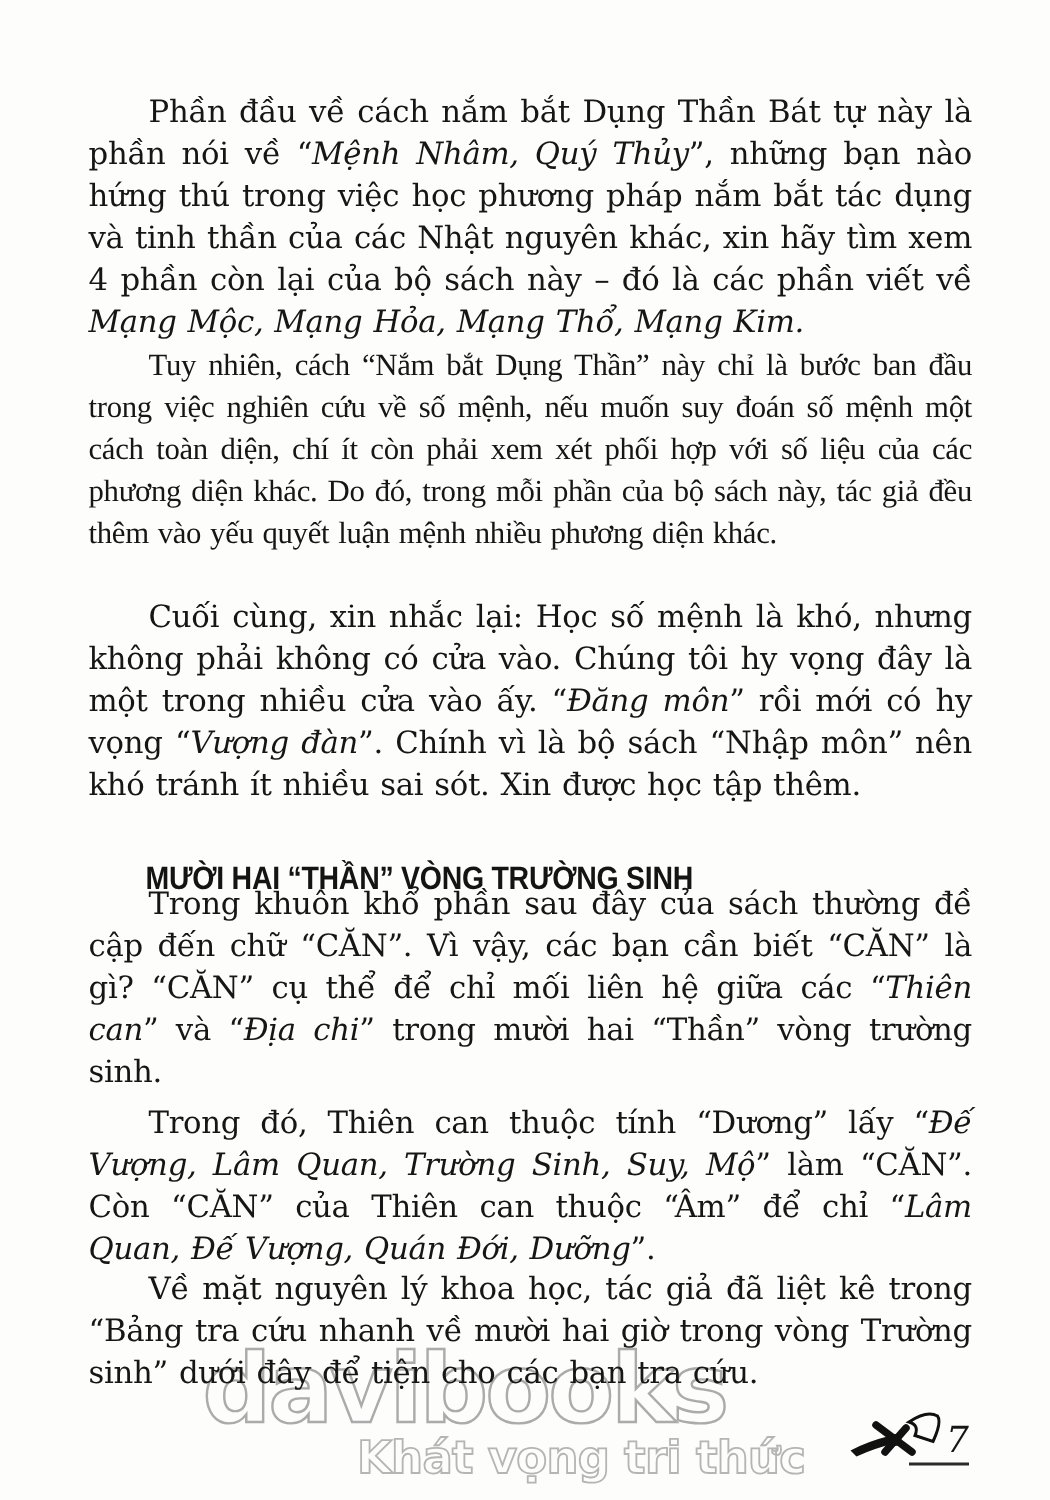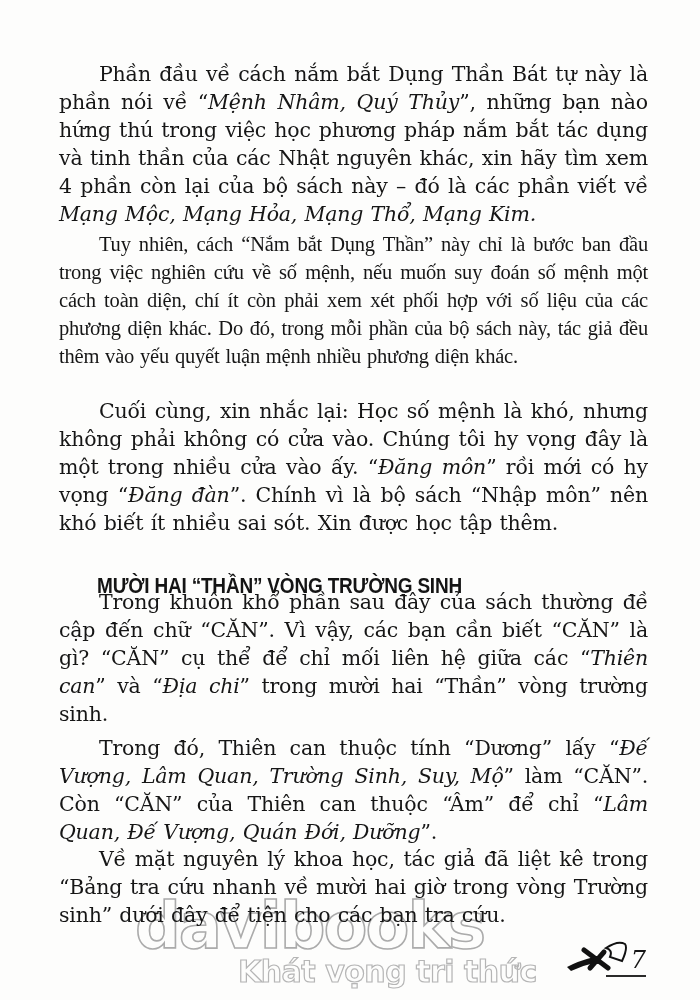--- a/index.html
+++ b/index.html
@@ -77,21 +77,21 @@
 
 <div class="page" style="color: rgb(22, 22, 22);">
 
   <svg class="watermark-svg" width="700" height="140" viewBox="0 0 700 140">
     <text x="135" y="88" font-family="DejaVu Sans, sans-serif" font-weight="bold" font-size="64" letter-spacing="-2" fill="none" stroke="#ababab" stroke-width="1.6">davibooks</text>
     <text x="238" y="122" font-family="DejaVu Sans, sans-serif" font-weight="bold" font-size="30" letter-spacing="-0.5" fill="none" stroke="#b5b5b5" stroke-width="1.2">Khát vọng tri thức</text>
   </svg>
 
   <p class="body-p p1"><span>Phần đầu về cách nắm bắt Dụng Thần Bát tự này là phần nói về “</span><em>Mệnh Nhâm, Quý Thủy</em><span>”, những bạn nào hứng thú trong việc học phương pháp nắm bắt tác dụng và tinh thần của các Nhật nguyên khác, xin hãy tìm xem 4 phần còn lại của bộ sách này – đó là các phần viết về </span><em>Mạng Mộc, Mạng Hỏa, Mạng Thổ, Mạng Kim.</em></p>
   <p class="body-p p2"><span>Tuy nhiên, cách “Nắm bắt Dụng Thần” này chỉ là bước ban đầu trong việc nghiên cứu về số mệnh, nếu muốn suy đoán số mệnh một cách toàn diện, chí ít còn phải xem xét phối hợp với số liệu của các phương diện khác. Do đó, trong mỗi phần của bộ sách này, tác giả đều thêm vào yếu quyết luận mệnh nhiều phương diện khác.</span></p>
-  <p class="body-p p3"><span>Cuối cùng, xin nhắc lại: Học số mệnh là khó, nhưng không phải không có cửa vào. Chúng tôi hy vọng đây là một trong nhiều cửa vào ấy. “</span><em>Đăng môn</em><span>” rồi mới có hy vọng “</span><em>Đăng đàn</em><span>”. Chính vì là bộ sách “Nhập môn” nên khó biết ít nhiều sai sót. Xin được học tập thêm.</span></p>
+  <p class="body-p p3"><span>Cuối cùng, xin nhắc lại: Học số mệnh là khó, nhưng không phải không có cửa vào. Chúng tôi hy vọng đây là một trong nhiều cửa vào ấy. “</span><em>Đăng môn</em><span>” rồi mới có hy vọng “</span><em>Vượng đàn</em><span>”. Chính vì là bộ sách “Nhập môn” nên khó tránh ít nhiều sai sót. Xin được học tập thêm.</span></p>
 
   <h2 class="section-heading">MƯỜI HAI “THẦN” VÒNG TRƯỜNG SINH</h2>
 
   <p class="body-p p4"><span>Trong khuôn khổ phần sau đây của sách thường đề cập đến chữ “CĂN”. Vì vậy, các bạn cần biết “CĂN” là gì? “CĂN” cụ thể để chỉ mối liên hệ giữa các “</span><em>Thiên can</em><span>” và “</span><em>Địa chi</em><span>” trong mười hai “Thần” vòng trường sinh.</span></p>
   <p class="body-p p5"><span>Trong đó, Thiên can thuộc tính “Dương” lấy “</span><em>Đế Vượng, Lâm Quan, Trường Sinh, Suy, Mộ</em><span>” làm “CĂN”. Còn “CĂN” của Thiên can thuộc “Âm” để chỉ “</span><em>Lâm Quan, Đế Vượng, Quán Đới, Dưỡng</em><span>”.</span></p>
   <p class="body-p p6"><span>Về mặt nguyên lý khoa học, tác giả đã liệt kê trong “Bảng tra cứu nhanh về mười hai giờ trong vòng Trường sinh” dưới đây để tiện cho các bạn tra cứu.</span></p>
 
   <svg class="flourish-svg" width="64" height="38" viewBox="0 0 64 38">
     <path d="M1 27 Q12 21 28 17 L32 22 Q18 25 5 31 Z" fill="#111"></path>
     <path d="M18 10 L42 28" stroke="#111" stroke-width="5" stroke-linecap="round" fill="none"></path>

